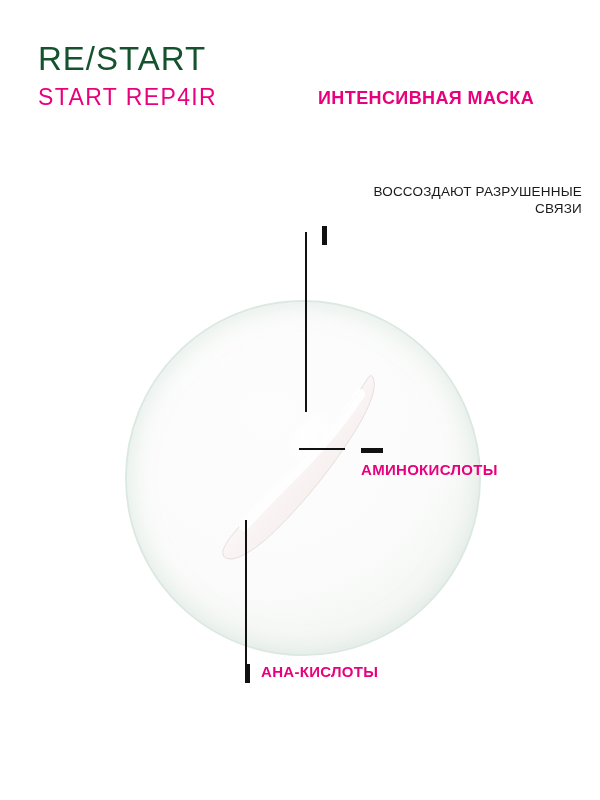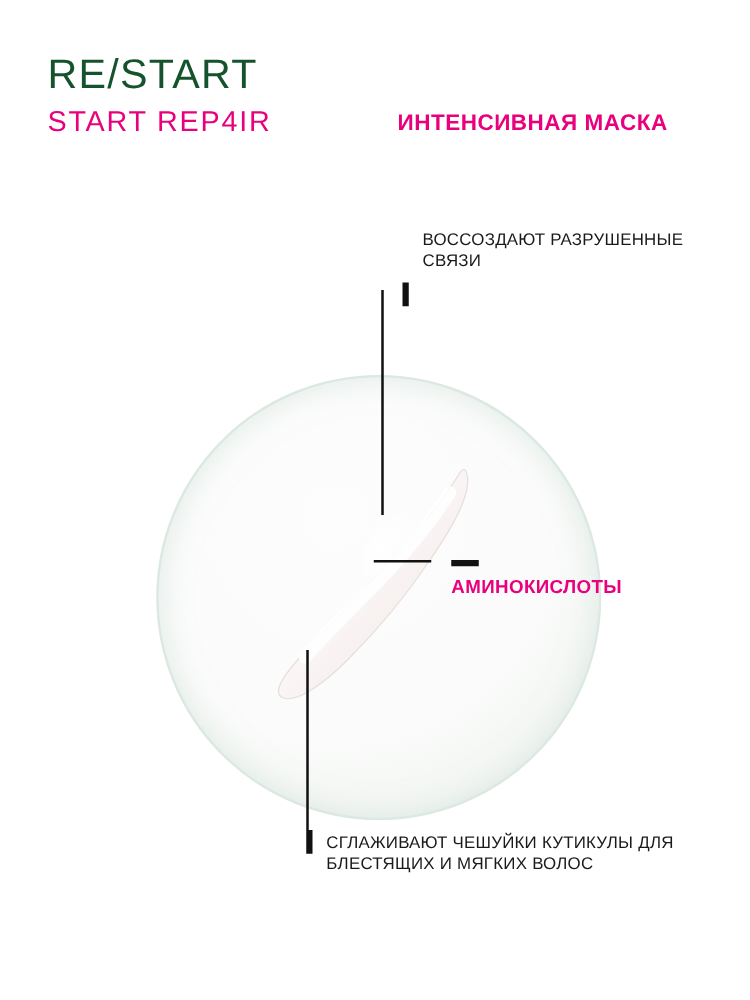--- a/index.html
+++ b/index.html
@@ -102,20 +102,21 @@
     text-transform: uppercase;
     letter-spacing: 0.3px;
   }
   .callout .desc {
     margin-top: 3px;
     font-size: 13.5px;
     line-height: 17px;
     color: #1a1a1a;
     text-transform: uppercase;
     letter-spacing: 0.2px;
+    text-align: right;
   }
 
   .callout-bonds { left: 322px; top: 180px; width: 260px; }
   .callout-bonds .tick { top: 46px; height: 19px; }
   .callout-bonds .body { padding-left: 16px; }
 
   .callout-amino { left: 361px; top: 460px; width: 230px; }
   .callout-amino .tick { left: 0; top: -12px; width: 22px; height: 5px; }
   .callout-amino .body { padding-left: 0; }
 
@@ -187,15 +188,15 @@
 <div class="callout callout-amino">
   <div class="tick"></div>
   <div class="body">
     <div class="title">АМИНОКИСЛОТЫ</div>
   </div>
 </div>
 
 <div class="callout callout-aha">
   <div class="tick"></div>
   <div class="body">
-    <div class="desc">СГЛАЖИВАЮТ ЧЕШУЙКИ КУТИКУЛЫ ДЛЯ БЛЕСТЯЩИХ И МЯГКИХ ВОЛОС</div>
+    <div class="title">AHA-КИСЛОТЫ</div>
   </div>
 </div>
 
 </body></html>

